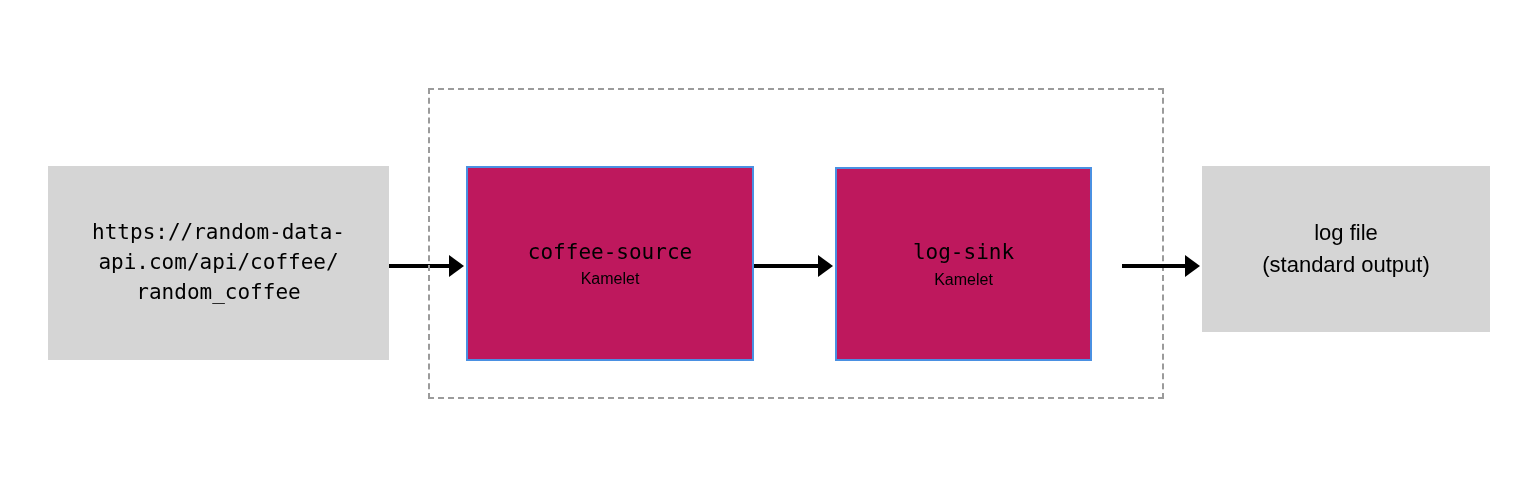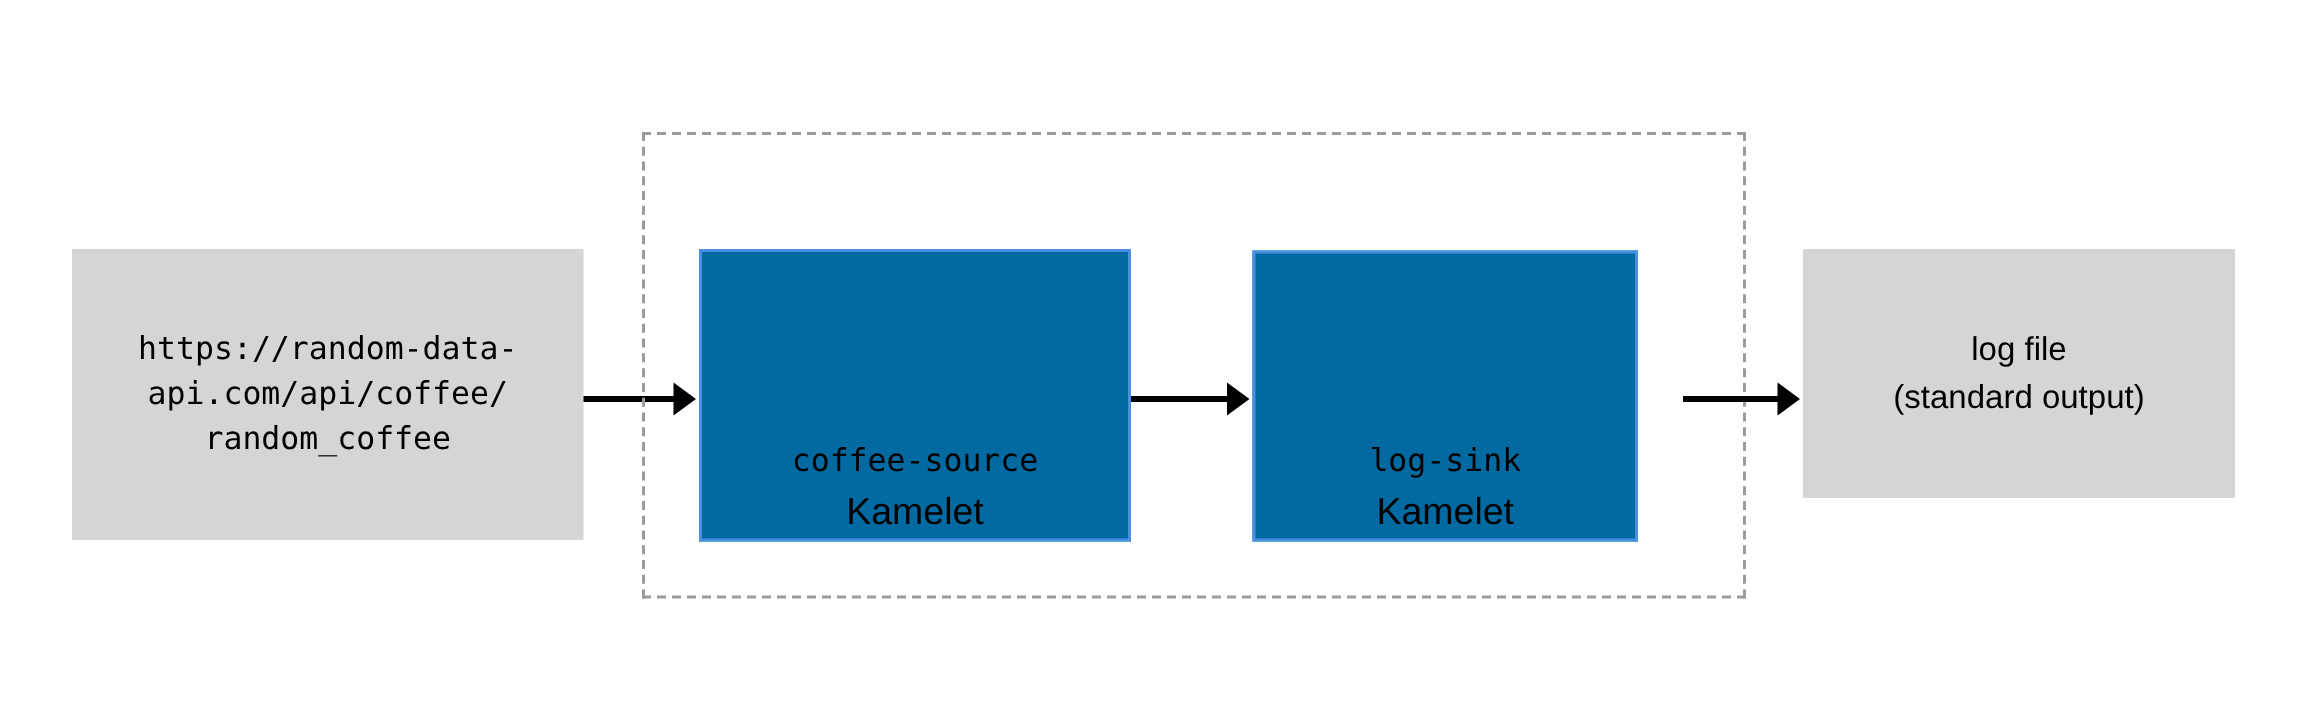--- a/index.html
+++ b/index.html
@@ -28,24 +28,23 @@
     justify-content: center;
     text-align: center;
     line-height: 1.30;
   }
   .node-gray {
     background: #d5d5d5;
     border: 0;
     color: #000000;
   }
   .node-blue {
-    background: #0369a1;
+    background: #be185d;
     border: 2px solid #4a90e2;
     color: #000000;
-    justify-content: flex-end;
   }
 
   .mono {
     font-family: "DejaVu Sans Mono", "Liberation Mono", monospace;
   }
   .sans {
     font-family: "Liberation Sans", sans-serif;
   }
 
   
@@ -53,21 +52,21 @@
     font-size: 21px;
     line-height: 1.42;
     letter-spacing: 0px;
     white-space: pre-line;
   }
   .node-line-mono {
     font-size: 21px;
     line-height: 1.45;
   }
   .node-line-sans {
-    font-size: 25px;
+    font-size: 16px;
     line-height: 1.45;
   }
   .sink-text {
     font-size: 22px;
     line-height: 1.45;
     white-space: pre-line;
   }
 
   
   .group-box {

